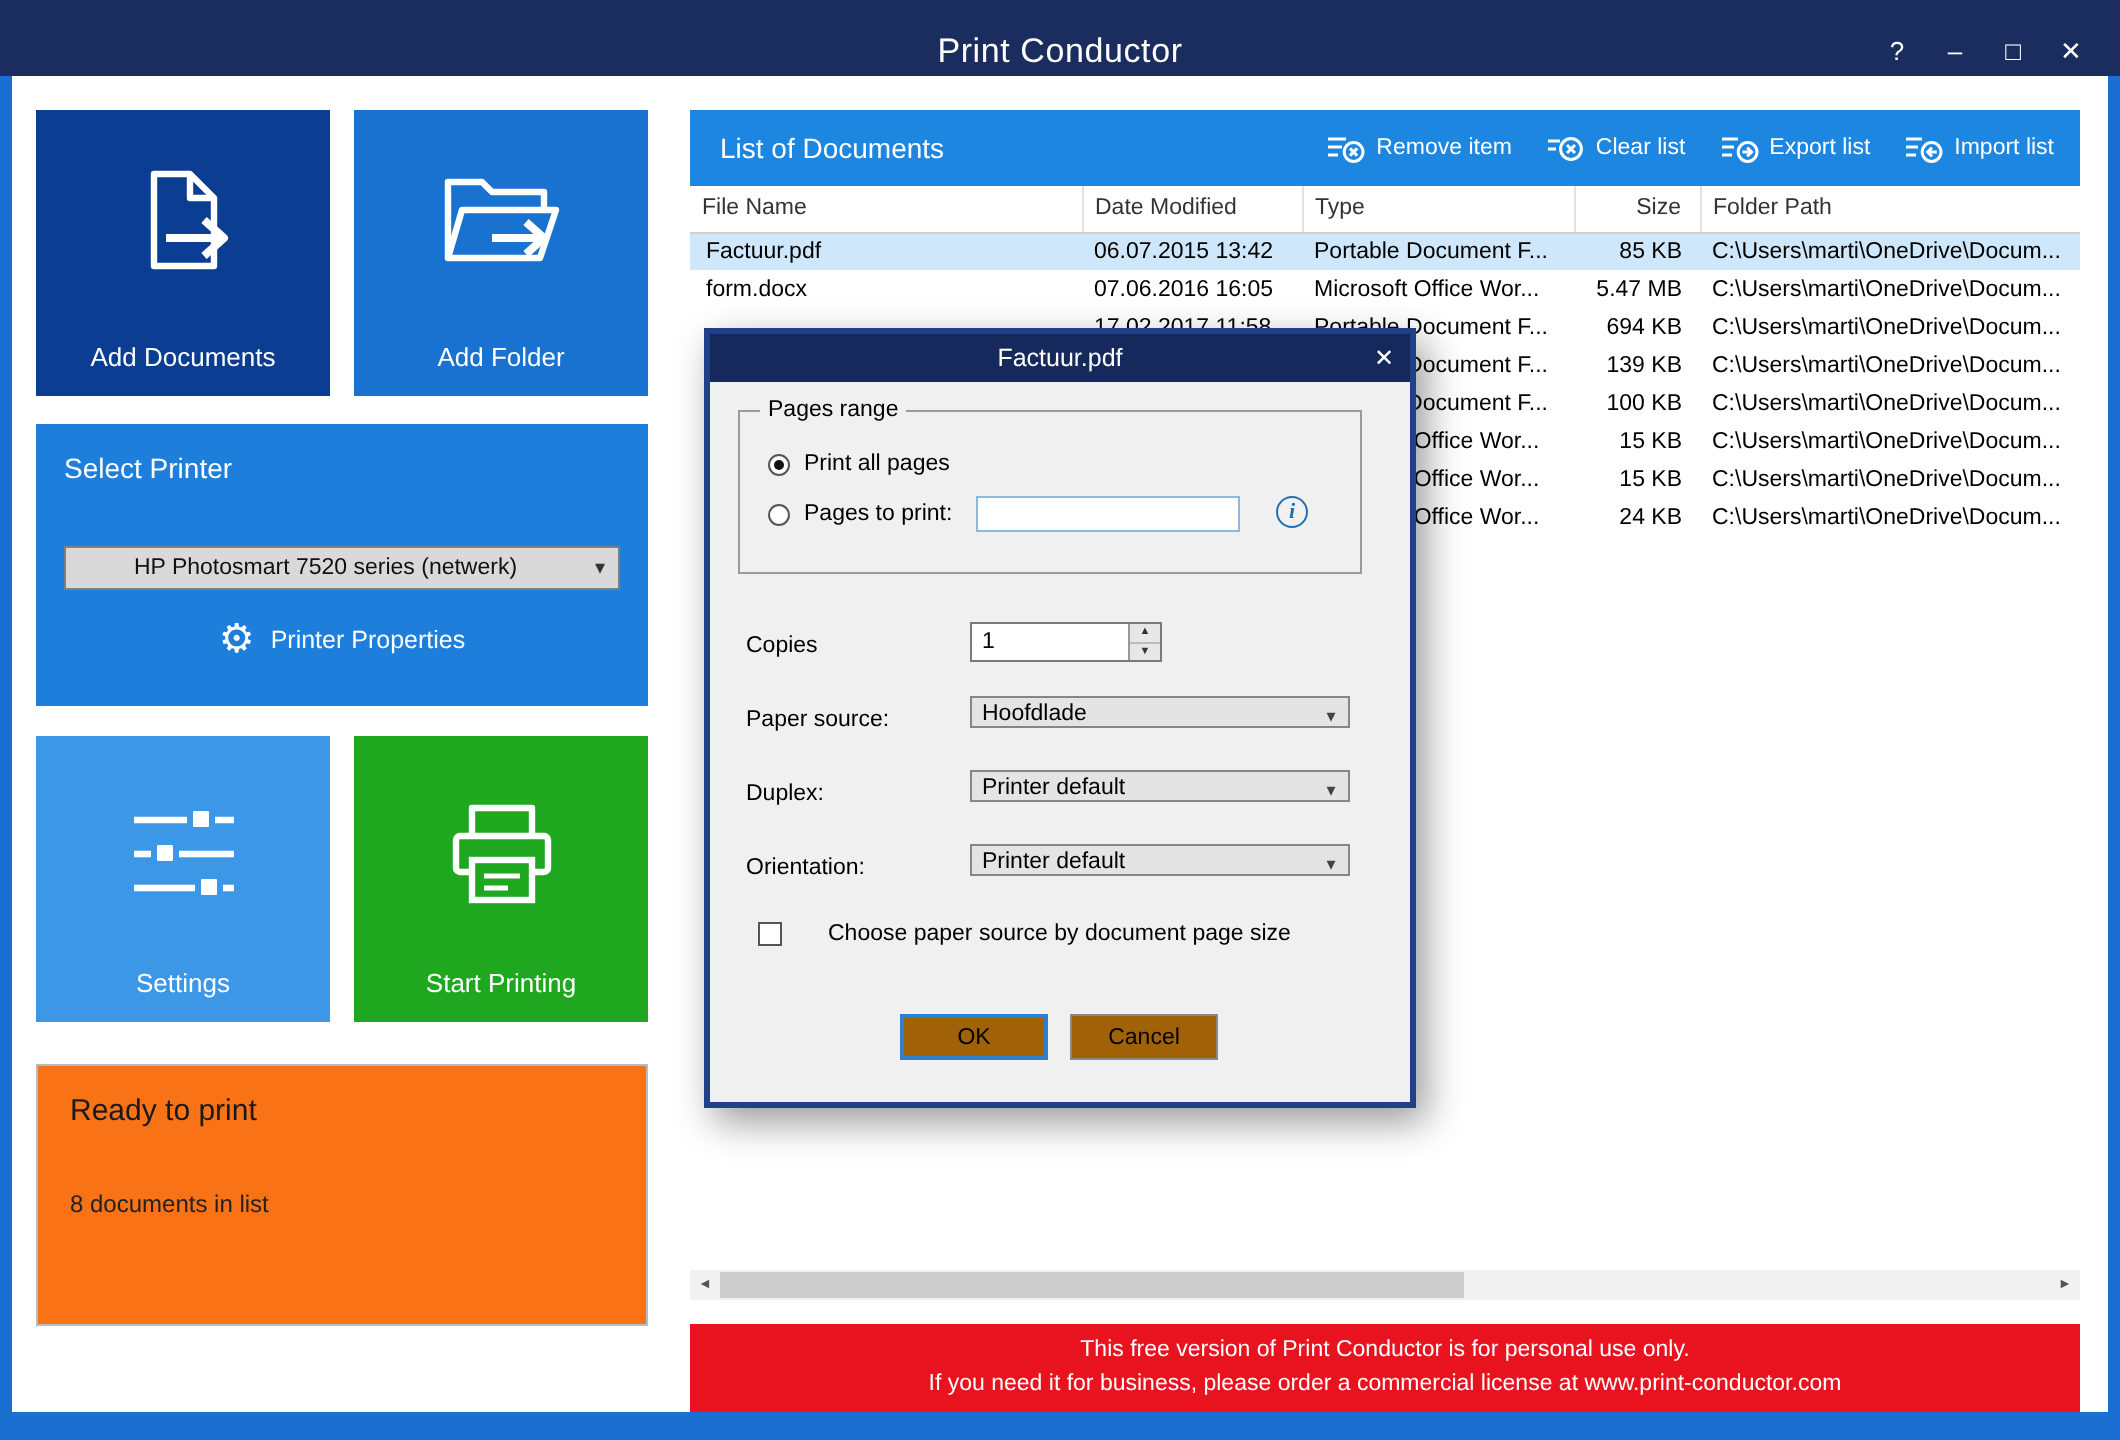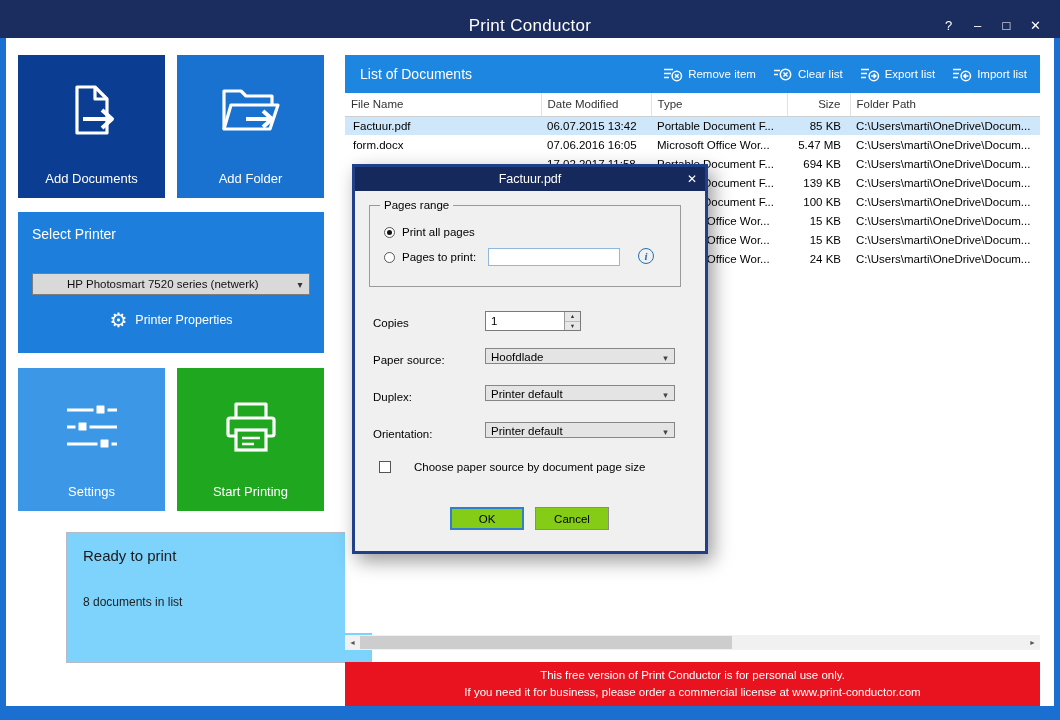--- a/index.html
+++ b/index.html
@@ -30,21 +30,21 @@
   .printer-panel { position:absolute; left:12px; top:174px; width:306px; height:141px; background:#1d7fdb; color:#fff; }
   .pp-label { position:absolute; left:14px; top:14px; font-size:14px; }
   .printer-select { position:absolute; left:14px; top:61px; width:278px; height:22px; background:#d9d9d9;
                     border:1px solid #7e7e7e; display:flex; align-items:center; color:#111; cursor:pointer;padding-left:28px; }
   .ps-val { flex:1; font-size:11.5px; padding-left:6px; white-space:nowrap; overflow:hidden; }
   .ps-chev { width:18px; text-align:center; font-size:10px; color:#333; }
   .printer-props { position:absolute; left:0; right:0; top:98px; display:flex; align-items:center;
                    justify-content:center; gap:8px; font-size:12.5px; cursor:pointer; }
   .gear { font-size:20px; line-height:1; }
 
-  .status-box { position:absolute; left:12px; top:494px; width:306px; height:131px; background:#7dd3fc; border:1px solid #b6bcc6;margin-left:48px; }
+  .status-box { position:absolute; left:12px; top:494px; width:306px; height:131px; background:#f97316; border:1px solid #b6bcc6; }
   .status-main { position:absolute; left:16px; top:14px; font-size:15px; color:#1a1a1a; }
   .status-sub  { position:absolute; left:16px; top:62px; font-size:12px; color:#222; }
 
   
   .main { position:absolute; left:339px; top:17px; width:695px; height:651px; }
   .list-header { position:absolute; top:0; left:0; right:0; height:38px; background:#1d86e0; color:#fff;
                  display:flex; align-items:center; }
   .lh-title { font-size:14px; margin-left:15px; flex:1; }
   .lh-actions { display:flex; align-items:center; gap:17px; margin-right:13px; }
   .action { display:flex; align-items:center; gap:5px; font-size:11.5px; cursor:pointer; white-space:nowrap; }
@@ -105,21 +105,21 @@
   .dd { position:absolute; left:130px; width:190px; height:16px; background:#e4e4e4;
         border:1px solid #868686; display:flex; align-items:flex-end; cursor:pointer; }
   .dd-paper { top:157px; } .dd-duplex { top:194px; } .dd-orient { top:231px; }
   .dd-val { flex:1; padding-left:5px; white-space:nowrap; overflow:hidden; }
   .dd-chev { width:17px; text-align:center; font-size:9px; color:#444; }
 
   .check-row { position:absolute; left:24px; top:270px; display:flex; align-items:center; gap:23px; cursor:pointer; }
   .checkbox { width:12px; height:12px; border:1px solid #555; background:#fff; }
 
   .btn { position:absolute; top:316px; width:74px; height:23px; display:flex; align-items:center;
-         justify-content:center; font-size:11.5px; background:#84cc16; cursor:pointer; }
+         justify-content:center; font-size:11.5px; background:#a16207; cursor:pointer; }
   .btn-ok { left:95px; border:2px solid #2e7fd0; }
   .btn-cancel { left:180px; border:1px solid #8a8a8a; }
 </style>
 </head>
 <body>
 
 <div class="window">
 
   <div class="titlebar">
     <div class="title">Print Conductor</div>

